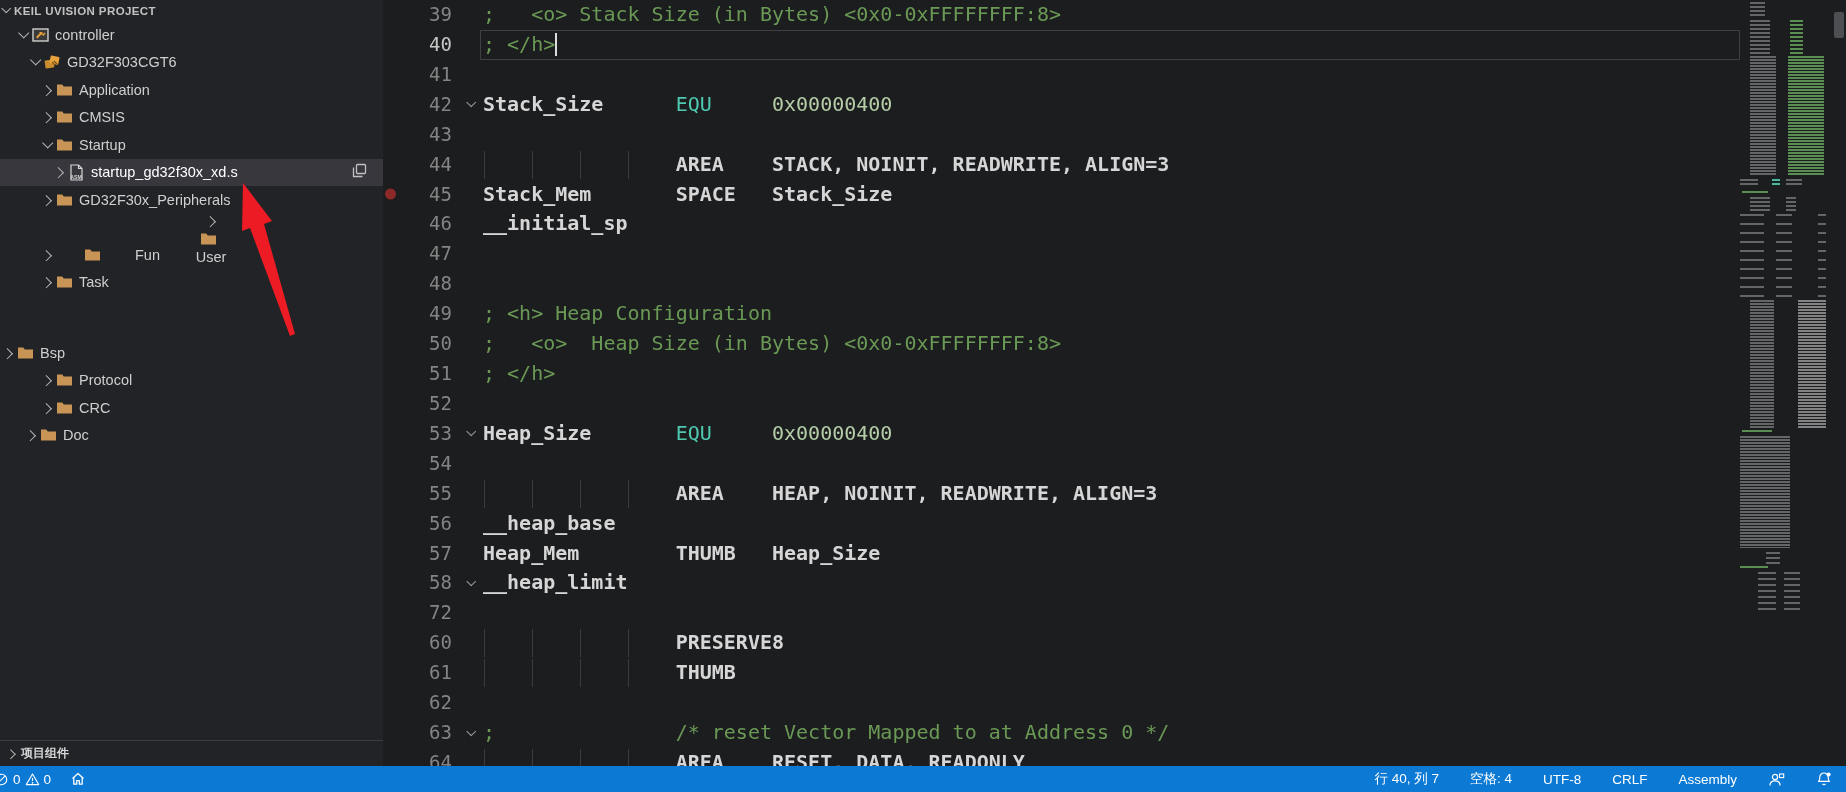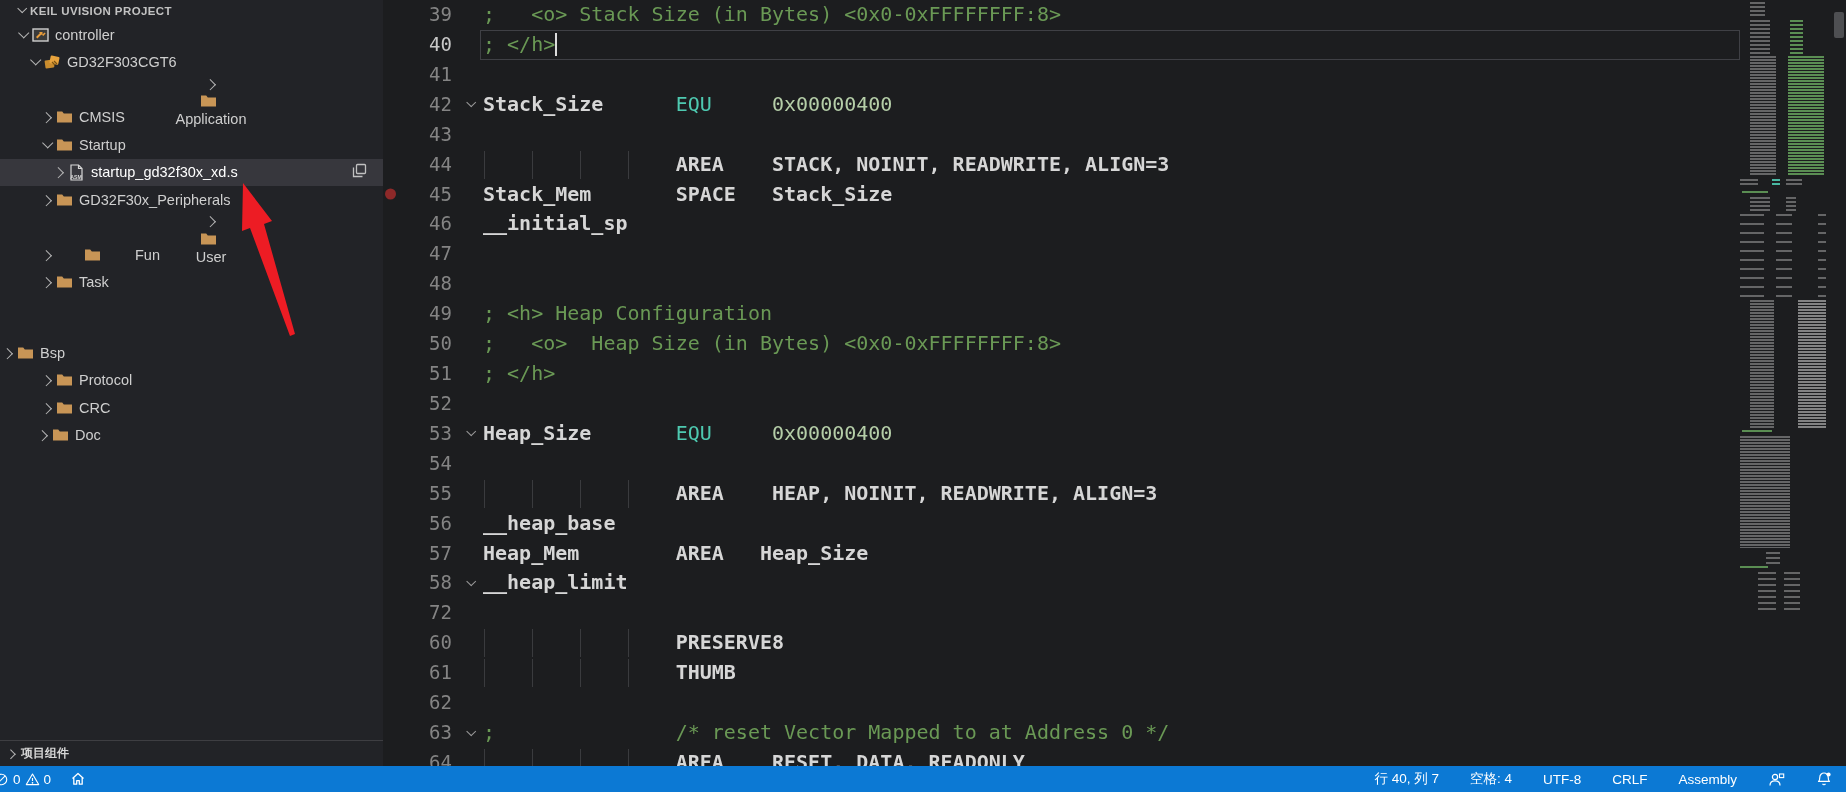--- a/index.html
+++ b/index.html
@@ -1,21 +1,21 @@
 <!DOCTYPE html>
 <html style="--statusbar: #0c79d4; --comment: #6a9955; --keyword: #4ec9b0; --number: #b5cea8; --text: #d6d6d6; --breakpoint: #8e2929; --arrow: #ed1c24; --folder: #c89556;"><head>
 <meta charset="utf-8">
 <style>
   html,body{margin:0;padding:0;background:#111;}
   .app{position:relative;width:1846px;height:792px;overflow:hidden;
        font-family:"Liberation Sans",sans-serif;background:#1c1d1f;color:#ccc;}
 
   
   .sidebar{position:absolute;left:0;top:0;width:383px;height:766px;background:#222327;}
-  .sb-header{display:flex;align-items:center;height:21px;padding-left:18px;gap:5px;}
+  .sb-header{display:flex;align-items:center;height:21px;padding-left:2px;gap:5px;}
   .sb-title{font-size:11.5px;font-weight:bold;letter-spacing:.4px;color:#c2c2c2;}
   .tree{position:absolute;left:0;top:21px;right:0;}
   .trow{position:relative;display:flex;align-items:center;height:27.5px;font-size:14.5px;color:#cfcfcf;cursor:pointer;}
   .trow.sel{background:#37373d;color:#fff;}
   .chevbox{width:15px;display:flex;align-items:center;justify-content:center;flex:0 0 15px;}
   .chev{display:inline-block;width:7px;height:7px;border-right:1.6px solid #b4b4b4;border-bottom:1.6px solid #b4b4b4;}
   .chev.down{transform:rotate(45deg) translate(-1px,-2px);}
   .chev.right{transform:rotate(-45deg) translate(-1px,0);}
   .ticon{width:20px;flex:0 0 20px;display:flex;align-items:center;justify-content:center;margin-right:5px;}
   .tlabel{white-space:nowrap;}
@@ -87,21 +87,21 @@
           </span>
           <span class="ticon">
             <svg width="18" height="15" viewBox="0 0 18 15">
               <rect x="2" y="5" width="9" height="8" rx="1" fill="#c98c2e" transform="rotate(-8 6 9)"></rect>
               <rect x="7" y="1" width="9" height="8" rx="1" fill="#e8a33d" transform="rotate(12 11 5)"></rect>
               <path d="M9 7 l3 3 m-1-4 l3 3" stroke="#7a5312" stroke-width="1.2"></path>
             </svg>
           </span>
           <span class="tlabel">GD32F303CGT6</span>
         </div>
-        <div class="trow" style="padding-left: 39px; flex-direction: column;">
+        <div class="trow" style="padding-left: 39px;">
           <span class="chevbox">
             <span class="chev right"></span>
           </span>
           <span class="ticon">
             <svg width="17" height="14" viewBox="0 0 17 14">
               <path d="M1 1.5 h5.2 l1.6 2 H16 v9 H1 Z" fill="#c89556"></path>
             </svg>
           </span>
           <span class="tlabel">Application</span>
         </div>
@@ -214,21 +214,21 @@
           <span class="chevbox">
             <span class="chev right"></span>
           </span>
           <span class="ticon">
             <svg width="17" height="14" viewBox="0 0 17 14">
               <path d="M1 1.5 h5.2 l1.6 2 H16 v9 H1 Z" fill="#c89556"></path>
             </svg>
           </span>
           <span class="tlabel">CRC</span>
         </div>
-        <div class="trow" style="padding-left: 35px;">
+        <div class="trow" style="padding-left: 23px;">
           <span class="chevbox">
             <span class="chev right"></span>
           </span>
           <span class="ticon">
             <svg width="17" height="14" viewBox="0 0 17 14">
               <path d="M1 1.5 h5.2 l1.6 2 H16 v9 H1 Z" fill="#c89556"></path>
             </svg>
           </span>
           <span class="tlabel">Doc</span>
         </div>
@@ -337,21 +337,21 @@
           <span class="codeln"><i class="gl" style="left: 0.5px;"></i><i class="gl" style="left: 48.66px;"></i><i class="gl" style="left: 96.82px;"></i><i class="gl" style="left: 144.98px;"></i><span class="t">                AREA    HEAP, NOINIT, READWRITE, ALIGN=3</span></span>
         </div>
         <div class="erow" style="top: 508.64px;">
           <span class="lnum">56</span>
           <span class="fold"></span>
           <span class="codeln"><span class="t">__heap_base</span></span>
         </div>
         <div class="erow" style="top: 538.56px;">
           <span class="lnum">57</span>
           <span class="fold"></span>
-          <span class="codeln"><span class="t">Heap_Mem        AREA   Heap_Size</span></span>
+          <span class="codeln"><span class="t">Heap_Mem        THUMB   Heap_Size</span></span>
         </div>
         <div class="erow" style="top: 568.48px;">
           <span class="lnum">58</span>
           <span class="fold">
             <span class="chev down" style="width: 6px; height: 6px;"></span>
           </span>
           <span class="codeln"><span class="t">__heap_limit</span></span>
         </div>
         <div class="erow" style="top: 598.4px;">
           <span class="lnum">72</span>

